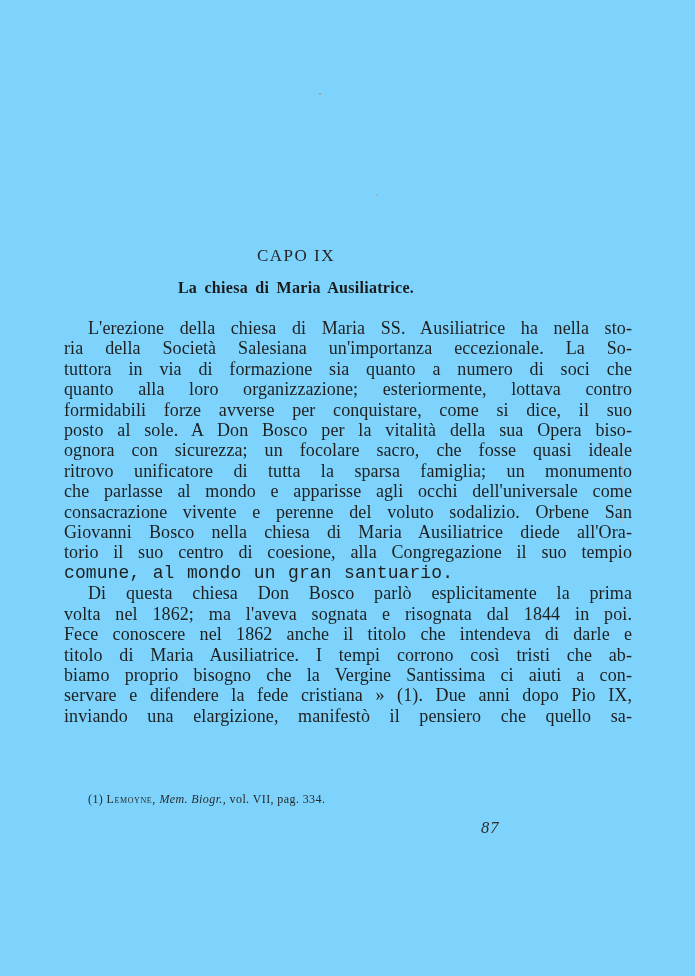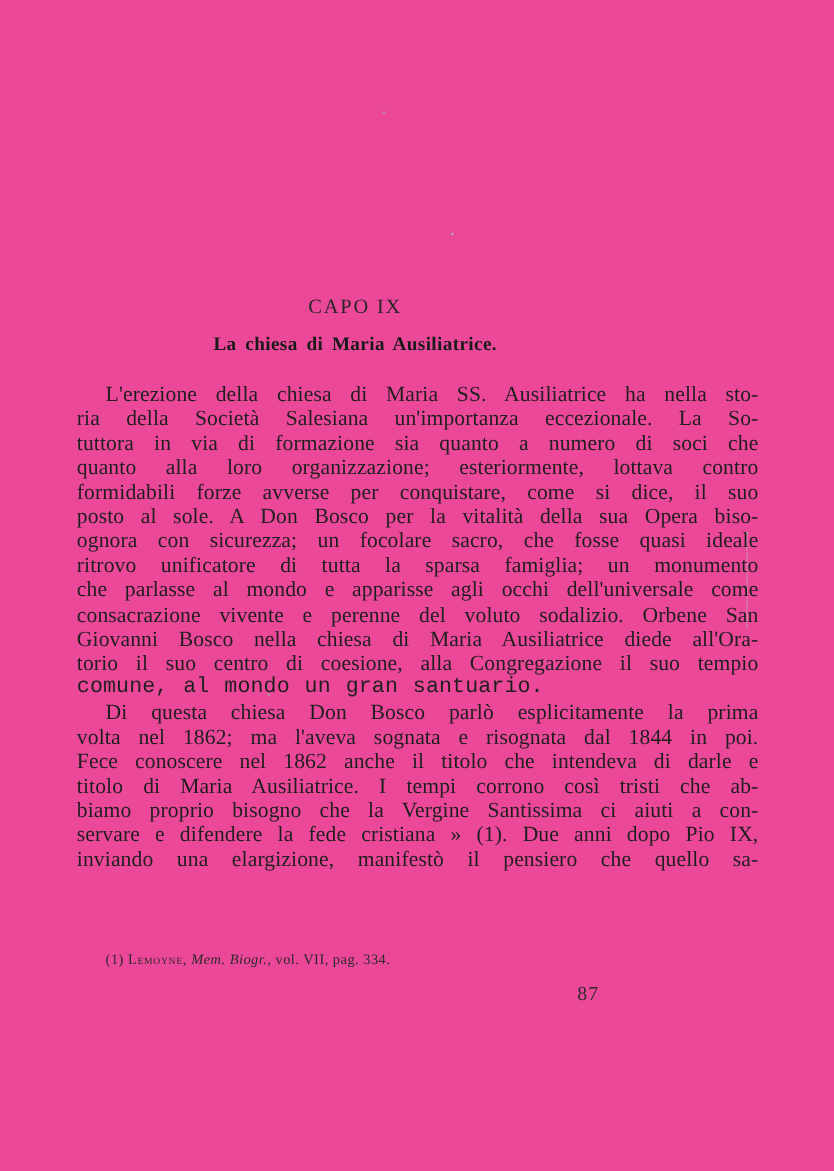--- a/index.html
+++ b/index.html
@@ -5,21 +5,21 @@
   html, body {
     margin: 0;
     padding: 0;
     background: #e8e8e6;
   }
   .page {
     position: relative;
     width: 695px;
     height: 976px;
     margin: 0 auto;
-    background: #ec4899;
+    background: #7dd3fc;
     color: #1f1f1f;
     font-family: "Liberation Serif", "DejaVu Serif", serif;
     overflow: hidden;
   }
   .chapter-heading {
     position: absolute;
     top: 246px;
     left: 12px;
     width: 568px;
     text-align: center;
@@ -77,20 +77,21 @@
     letter-spacing: 0.6px;
   }
   .footnote .it {
     font-style: italic;
   }
   .page-number {
     position: absolute;
     top: 818px;
     left: 481px;
     font-size: 16.5px;
+    font-style: italic;
     letter-spacing: 1px;
     color: #2b2b2b;
   }
   
   .speck {
     position: absolute;
     background: #9a9a9a;
     border-radius: 50%;
   }
   .speck-1 { left: 319px; top: 93px;  width: 2px; height: 2px; }

